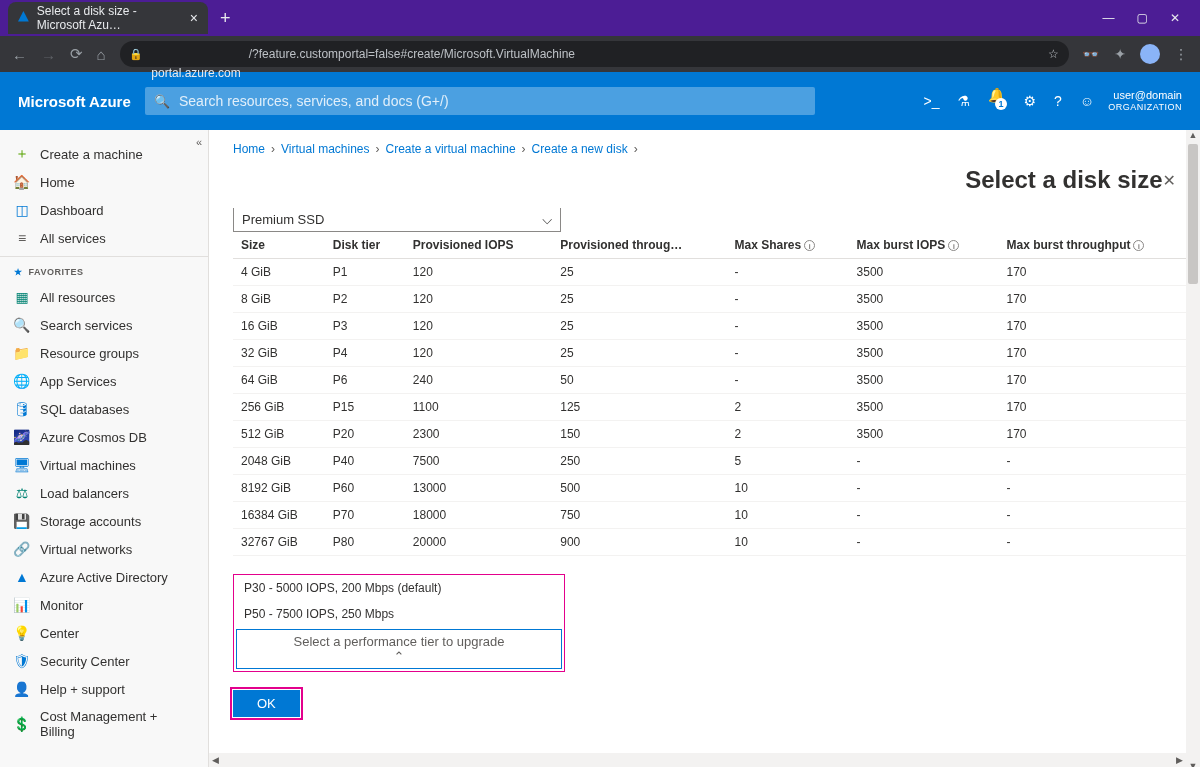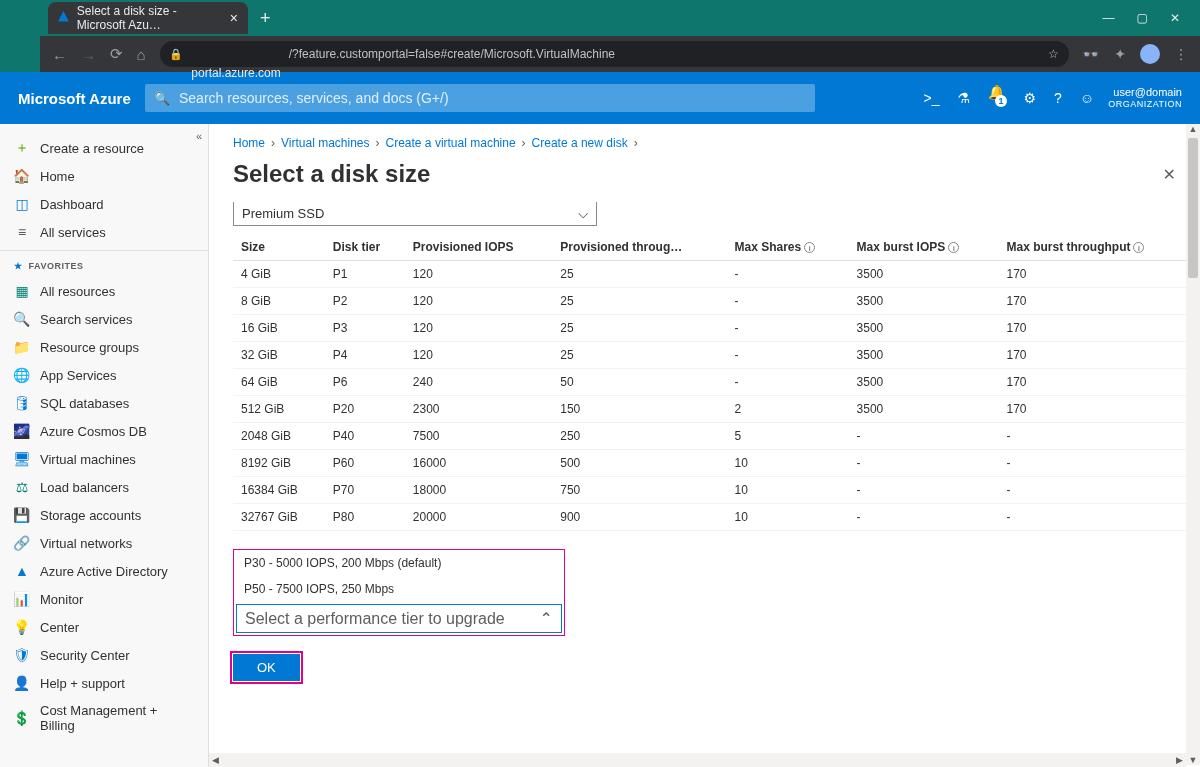--- a/index.html
+++ b/index.html
@@ -1,39 +1,39 @@
 <!DOCTYPE html>
 <html><head>
 <meta charset="utf-8">
 <style>
 * { box-sizing: border-box; margin: 0; padding: 0; }
 body { font-family: "Segoe UI", Arial, sans-serif; font-size: 13px; color: #323130; background: #fff; overflow: hidden; }
 
 
-.browser-chrome { background: #0f766e; color: #e8eaed; padding-left: 40px; }
+.browser-chrome { background: #4c1d95; color: #e8eaed; }
 .tab-strip { display: flex; align-items: center; height: 36px; padding: 0 8px; }
 .tab { display: flex; align-items: center; gap: 8px; background: #35363a; border-radius: 8px 8px 0 0; padding: 0 10px; height: 32px; max-width: 200px; font-size: 12px; color: #e8eaed; }
 .tab .favicon { width: 14px; height: 14px; background: #0078d4; clip-path: polygon(50% 0, 100% 75%, 0 75%); }
 .tab .tab-close { font-size: 14px; cursor: pointer; }
 .tab-plus { margin-left: 12px; font-size: 18px; cursor: pointer; color: #e8eaed; }
 .window-controls { margin-left: auto; display: flex; gap: 22px; padding-right: 12px; color: #e8eaed; }
 .window-controls span { cursor: pointer; font-size: 12px; }
 
 .addr-bar { display: flex; align-items: center; gap: 14px; height: 36px; padding: 0 12px; background: #35363a; }
 .addr-bar .nav-icons { display: flex; gap: 14px; align-items: center; color: #9aa0a6; }
 .addr-bar .nav-icons span { cursor: pointer; font-size: 15px; }
 .url-box { flex: 1; display: flex; align-items: center; background: #202124; border-radius: 14px; height: 26px; padding: 0 10px; gap: 8px; color: #bdc1c6; font-size: 12px; }
 .url-box .lock { color: #9aa0a6; font-size: 11px; }
 .url-domain { color: #e8eaed; margin-top: 37px; }
 .addr-right { display: flex; gap: 14px; align-items: center; color: #9aa0a6; }
 .addr-right span { cursor: pointer; font-size: 14px; }
 .addr-avatar { width: 20px; height: 20px; border-radius: 50%; background: #8ab4f8; }
 
 
-.azure-bar { background: #0078d4; color: #fff; height: 52px; display: flex; align-items: center; padding: 0 18px; gap: 14px; }
+.azure-bar { background: #0078d4; color: #fff; height: 58px; display: flex; align-items: center; padding: 0 18px; gap: 14px; }
 .azure-logo { font-size: 15px; font-weight: 600; }
 .azure-search { flex: 0 0 670px; display: flex; align-items: center; background: #4ba0e1; border-radius: 2px; height: 28px; padding: 0 10px; gap: 8px; color: #fff; }
 .azure-search input { background: transparent; border: none; outline: none; color: #fff; flex: 1; font-size: 14px; }
 .azure-search input::placeholder { color: #e1effa; }
 .azure-icons { margin-left: auto; display: flex; gap: 18px; align-items: center; font-size: 14px;}
 .azure-icons span { cursor: pointer; position: relative; }
 .notif-badge { position: absolute; top: -5px; right: -7px; background: #fff; color: #0078d4; border-radius: 50%; font-size: 9px; width: 12px; height: 12px; display: flex; align-items: center; justify-content: center; font-weight: bold;}
 .azure-user { text-align: right; font-size: 11px; line-height: 1.2; }
 .azure-user .org { font-size: 9px; letter-spacing: 0.5px; }
 
@@ -48,38 +48,38 @@
 .sidebar-sep { border-top: 1px solid #e1dfdd; margin: 4px 0; }
 .sidebar-fav { font-size: 9px; font-weight: bold; color: #605e5c; letter-spacing: 0.5px; padding: 6px 14px; display: flex; align-items: center; gap: 6px;}
 .c-green { color: #57a300; } .c-blue { color: #0078d4; } .c-teal { color: #008272; }
 .c-orange { color: #ca5010; } .c-gray { color: #605e5c;}
 
 
 .blade { flex: 1; overflow: auto; position: relative; padding: 0 24px 20px 24px; background: #fff; }
 .breadcrumb { display: flex; align-items: center; gap: 6px; font-size: 12px; padding: 12px 0 8px 0; color: #0078d4; }
 .breadcrumb span.sep { color: #605e5c; }
 .breadcrumb a { color: #0078d4; cursor: pointer; }
-.blade-header { display: flex; align-items: center; justify-content: space-between; padding: 2px 0 14px 0; }
+.blade-header { display: flex; align-items: center; justify-content: flex-end; padding: 2px 0 14px 0; }
 .blade-title { font-size: 24px; font-weight: 600; }
 .blade-close { font-size: 16px; cursor: pointer; color: #605e5c; }
 
-.disk-type-select { width: 364px; height: 24px; border: 1px solid #8a8886; display: flex; align-items: center; justify-content: space-between; padding: 0 8px; font-size: 13px; cursor: pointer; border-top: none; }
-
-
-table.disk-table { width: 960px; border-collapse: collapse; font-size: 12px; margin-top: 8px; }
+.disk-type-select { width: 328px; height: 24px; border: 1px solid #8a8886; display: flex; align-items: center; justify-content: space-between; padding: 0 8px; font-size: 13px; cursor: pointer; border-top: none; }
+
+
+table.disk-table { width: 960px; border-collapse: collapse; font-size: 12px; margin-top: 0; }
 table.disk-table th { text-align: left; font-weight: 600; padding: 6px 8px; border-bottom: 1px solid #e1dfdd; font-size: 12px; color: #323130;}
 table.disk-table td { padding: 6px 8px; border-bottom: 1px solid #f3f2f1; }
 table.disk-table tbody tr { cursor: pointer; }
 table.disk-table tbody tr.selected { background: #edebe9; outline: 1px solid #e3008c; outline-offset: -1px;}
 .info-icon { display:inline-block; width:11px; height:11px; border:1px solid #8a8886; border-radius:50%; font-size:8px; line-height:11px; text-align:center; color:#8a8886; margin-left:3px;}
 
 
 .perf-box { width: 332px; border: 1px solid #e3008c; margin-top: 18px; }
 .perf-opt { padding: 6px 10px; font-size: 12px; cursor: pointer; }
-.perf-select { border: 1px solid #0078d4; margin: 2px; display: flex; align-items: center; justify-content: space-between; padding: 4px 8px; font-size: 16px; color: #605e5c; background: #fff;}
+.perf-select { border: 1px solid #0078d4; margin: 2px; display: flex; align-items: center; justify-content: space-between; padding: 4px 8px; font-size: 13px; color: #605e5c; background: #fff; flex-direction: column;}
 
 
 .ok-btn { margin-top: 18px; background: #0078d4; color: #fff; border: none; padding: 6px 24px; font-size: 13px; cursor: pointer; outline: 2px solid #e3008c; outline-offset: 1px;}
 
 
 .blade-scroll-v { position: absolute; right: 0; top: 0; bottom: 14px; width: 14px; background: #f3f2f1; }
 .blade-scroll-v .thumb { position: absolute; left: 2px; right: 2px; top: 14px; height: 140px; background: #c8c6c4; border-radius: 2px;}
 .blade-scroll-v .arr { position:absolute; left:0; right:0; text-align:center; font-size:9px; color:#605e5c;}
 .blade-scroll-h { position: absolute; left: 209px; right: 14px; bottom: 0; height: 14px; background: #f3f2f1; }
 .blade-scroll-h .arr { position:absolute; top:0; bottom:0; display:flex; align-items:center; font-size:9px; color:#605e5c; padding:0 3px;}
@@ -144,21 +144,21 @@
   </div>
 </div>
 
 <div class="shell">
 
   <div class="sidebar">
     <span class="sidebar-collapse">«</span>
     <div style="height:10px"></div>
     <div class="sidebar-item">
         <span class="ico c-green">＋</span>
-        <span>Create a resource</span>
+        <span>Create a machine</span>
       </div>
     <div class="sidebar-item">
         <span class="ico c-blue">🏠</span>
         <span>Home</span>
       </div>
     <div class="sidebar-item">
         <span class="ico c-blue">◫</span>
         <span>Dashboard</span>
       </div>
     <div class="sidebar-item">
@@ -312,41 +312,50 @@
             <tr>
               <td>64 GiB</td>
               <td>P6</td>
               <td>240</td>
               <td>50</td>
               <td>-</td>
               <td>3500</td>
               <td>170</td>
             </tr>
             <tr>
+              <td>256 GiB</td>
+              <td>P15</td>
+              <td>1100</td>
+              <td>125</td>
+              <td>2</td>
+              <td>3500</td>
+              <td>170</td>
+            </tr>
+            <tr>
               <td>512 GiB</td>
               <td>P20</td>
               <td>2300</td>
               <td>150</td>
               <td>2</td>
               <td>3500</td>
               <td>170</td>
             </tr>
             <tr>
               <td>2048 GiB</td>
               <td>P40</td>
               <td>7500</td>
               <td>250</td>
               <td>5</td>
               <td>-</td>
               <td>-</td>
             </tr>
             <tr>
               <td>8192 GiB</td>
               <td>P60</td>
-              <td>16000</td>
+              <td>13000</td>
               <td>500</td>
               <td>10</td>
               <td>-</td>
               <td>-</td>
             </tr>
             <tr>
               <td>16384 GiB</td>
               <td>P70</td>
               <td>18000</td>
               <td>750</td>

